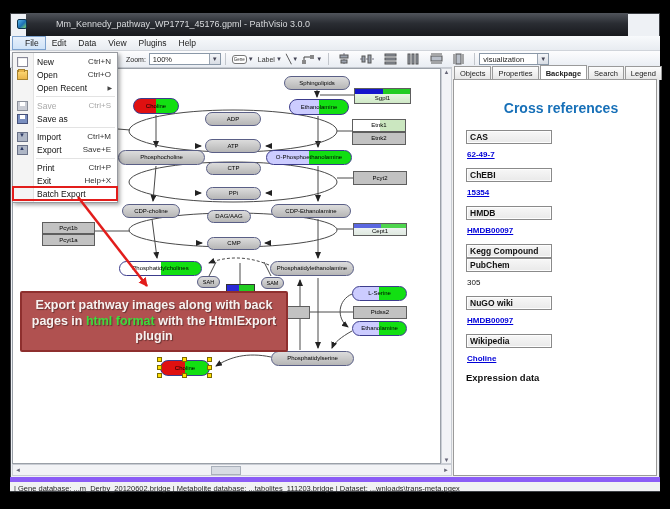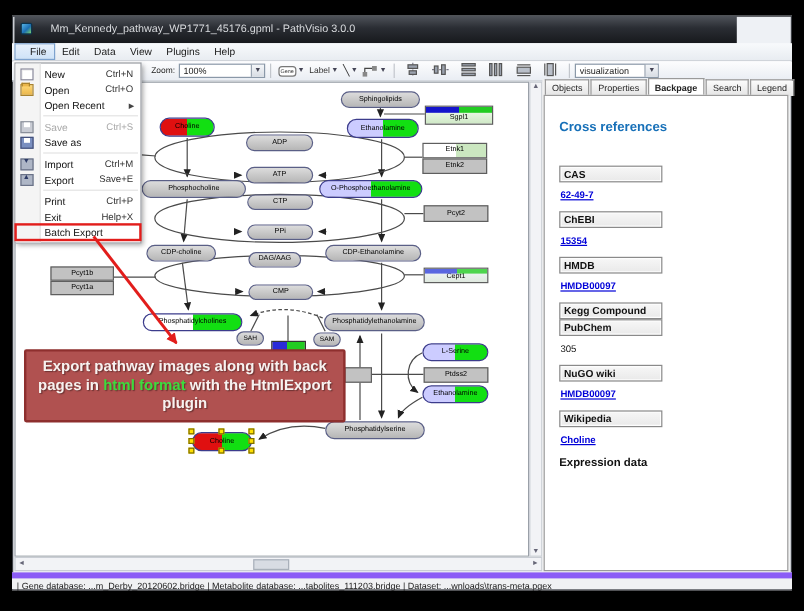--- a/index.html
+++ b/index.html
@@ -2,21 +2,21 @@
 <html><head>
 <meta charset="utf-8">
 <style>
   html,body{margin:0;padding:0;background:#000;}
   *{box-sizing:border-box;font-family:"Liberation Sans",sans-serif;}
   .stage{position:relative;width:670px;height:509px;background:#000;overflow:hidden;}
   .abs{position:absolute;}
 
   
   .win{left:10px;top:13px;width:650px;height:479px;background:#eef1f5;border:1px solid #3c3f44;}
-  .titlebar{left:12px;top:13px;width:602px;height:23px;
+  .titlebar{left:26px;top:13px;width:602px;height:23px;
     background:linear-gradient(#50545b,#2a2d33 45%,#17191d);
     color:#d9dbde;font-size:9px;line-height:23px;padding-left:30px;white-space:nowrap;}
   .app-icon{left:17px;top:19px;width:10px;height:10px;border-radius:2px;
     background:linear-gradient(135deg,#57b6e8,#1d6fb4 55%,#7ed768);border:1px solid #0c344f;}
 
   .menubar{left:10px;top:36px;width:650px;height:15px;background:linear-gradient(#f8fafc,#e8ecf1);
     border-bottom:1px solid #d0d4da;display:flex;align-items:stretch;padding-left:2px;}
   .mmi{font-size:8.5px;line-height:14px;padding:0 6px;color:#1a1a1a;}
   .mmi.active{background:linear-gradient(#e7f0fb,#cfe3f8);border:1px solid #7da2ce;line-height:12px;padding-left:12px;}
 
@@ -46,21 +46,21 @@
   .sc-arrow{padding:0 2px;}
 
   
   .panel{left:452px;top:66px;width:206px;height:411px;background:#f0f0f0;}
   .tabs{position:absolute;left:2px;top:0;height:14px;display:flex;}
   .tab{font-size:7.5px;line-height:13px;padding:0 5px;background:linear-gradient(#fcfcfc,#e4e4e4);
     border:1px solid #9a9a9a;border-bottom:none;margin-right:1px;color:#222;}
   .tab.active{background:#fff;font-weight:bold;position:relative;top:-1px;line-height:15px;}
   .panel-body{position:absolute;left:1px;top:13px;width:204px;height:397px;background:#fff;border:1px solid #9a9a9a;
     overflow:hidden;padding:10px 0 0 12px;}
-  .xref-head{color:#1770b8;font-weight:bold;font-size:11px;margin:10px 0 26px 0;}
+  .xref-head{color:#1770b8;font-weight:bold;font-size:14px;margin:10px 0 14px 0;text-align:center;}
   .xbox{width:86px;height:14px;border:1px solid #8a8a8a;background:linear-gradient(#f7f7f7,#e9e9e9);
     box-shadow:inset 0 0 0 1px #fdfdfd;font-size:8.5px;font-weight:bold;line-height:13px;padding-left:3px;color:#111;}
   .xval{font-size:8px;margin:6px 0 9px 1px;color:#111;}
   .xval.link{color:#0000d8;font-weight:bold;text-decoration:underline;}
   .expr-head{font-size:9.5px;font-weight:bold;color:#111;margin-top:4px;}
 
   .statusbar{left:10px;top:477px;width:650px;height:14px;background:#f0f1f3;border-top:5px solid #8b5cf6;
     font-size:7.5px;line-height:13px;color:#222;padding-left:4px;white-space:nowrap;}
 
   

